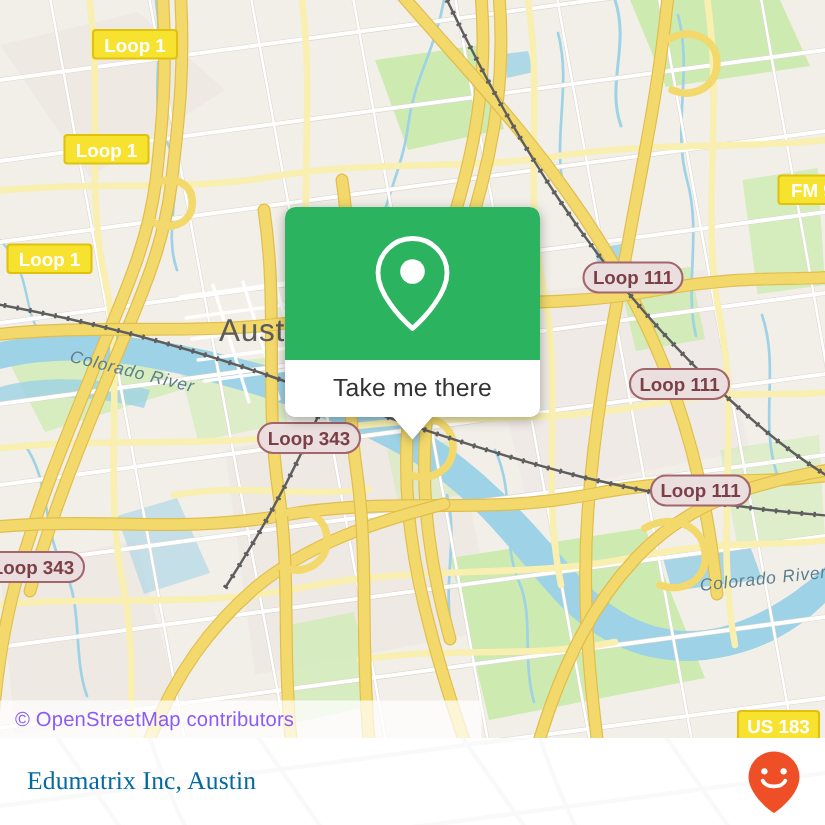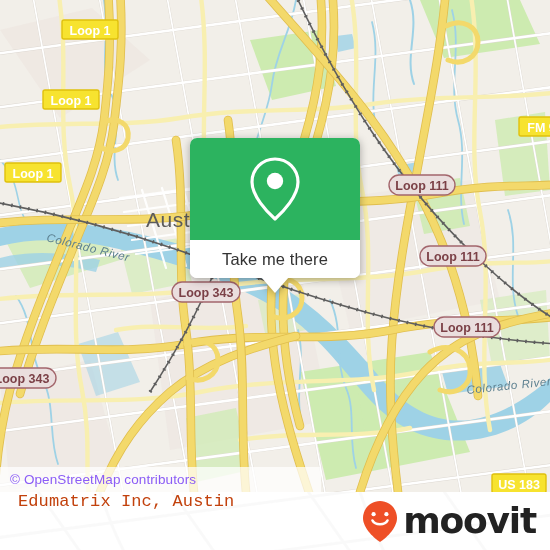--- a/index.html
+++ b/index.html
@@ -64,23 +64,23 @@
   }
 
   
   #footer{
     position:absolute;left:0;top:492px;width:550px;height:58px;
     background:#ffffff;overflow:hidden;
   }
   #footer-watermark{position:absolute;left:0;top:-492px;width:550px;height:550px;opacity:.05;}
   #footer-title{
     position:absolute;left:18px;top:0;height:58px;
-    display:flex;align-items:flex-start;
-    font-size:17px;color:#c2410c;letter-spacing:.1px;
-    font-family:Liberation Mono, monospace;
+    display:flex;align-items:center;
+    font-size:17px;color:#0369a1;letter-spacing:.1px;
+    font-family:Liberation Serif, serif;
     z-index:3;
   }
   #brand{
     position:absolute;right:14px;top:0;height:58px;
     display:flex;align-items:center;gap:3px;z-index:3;
   }
   #brand-word{
     font-size:36px;color:#222222;font-weight:bold;letter-spacing:-1.2px;
     font-family:"DejaVu Sans", sans-serif;line-height:1;
   }
@@ -385,17 +385,16 @@
       <span>Edumatrix Inc, Austin</span>
     </div>
 
     <div id="brand">
       <svg width="40" height="44" viewBox="0 0 40 44">
         <path d="M20 2 C10.6 2 3 9.6 3 19 C3 29.5 15 40 20 43 C25 40 37 29.5 37 19 C37 9.6 29.4 2 20 2 Z" fill="#ee4f26"></path>
         <circle cx="13.6" cy="15.2" r="2.1" fill="#ffffff"></circle>
         <circle cx="26.4" cy="15.2" r="2.1" fill="#ffffff"></circle>
         <path d="M12.5 21.5 C15 26.5 25 26.5 27.5 21.5" stroke="#ffffff" stroke-width="2.6" fill="none" stroke-linecap="round"></path>
       </svg>
-      <span id="brand-word">moovit</span>
     </div>
   </div>
 
 </div>
 
 </body></html>

